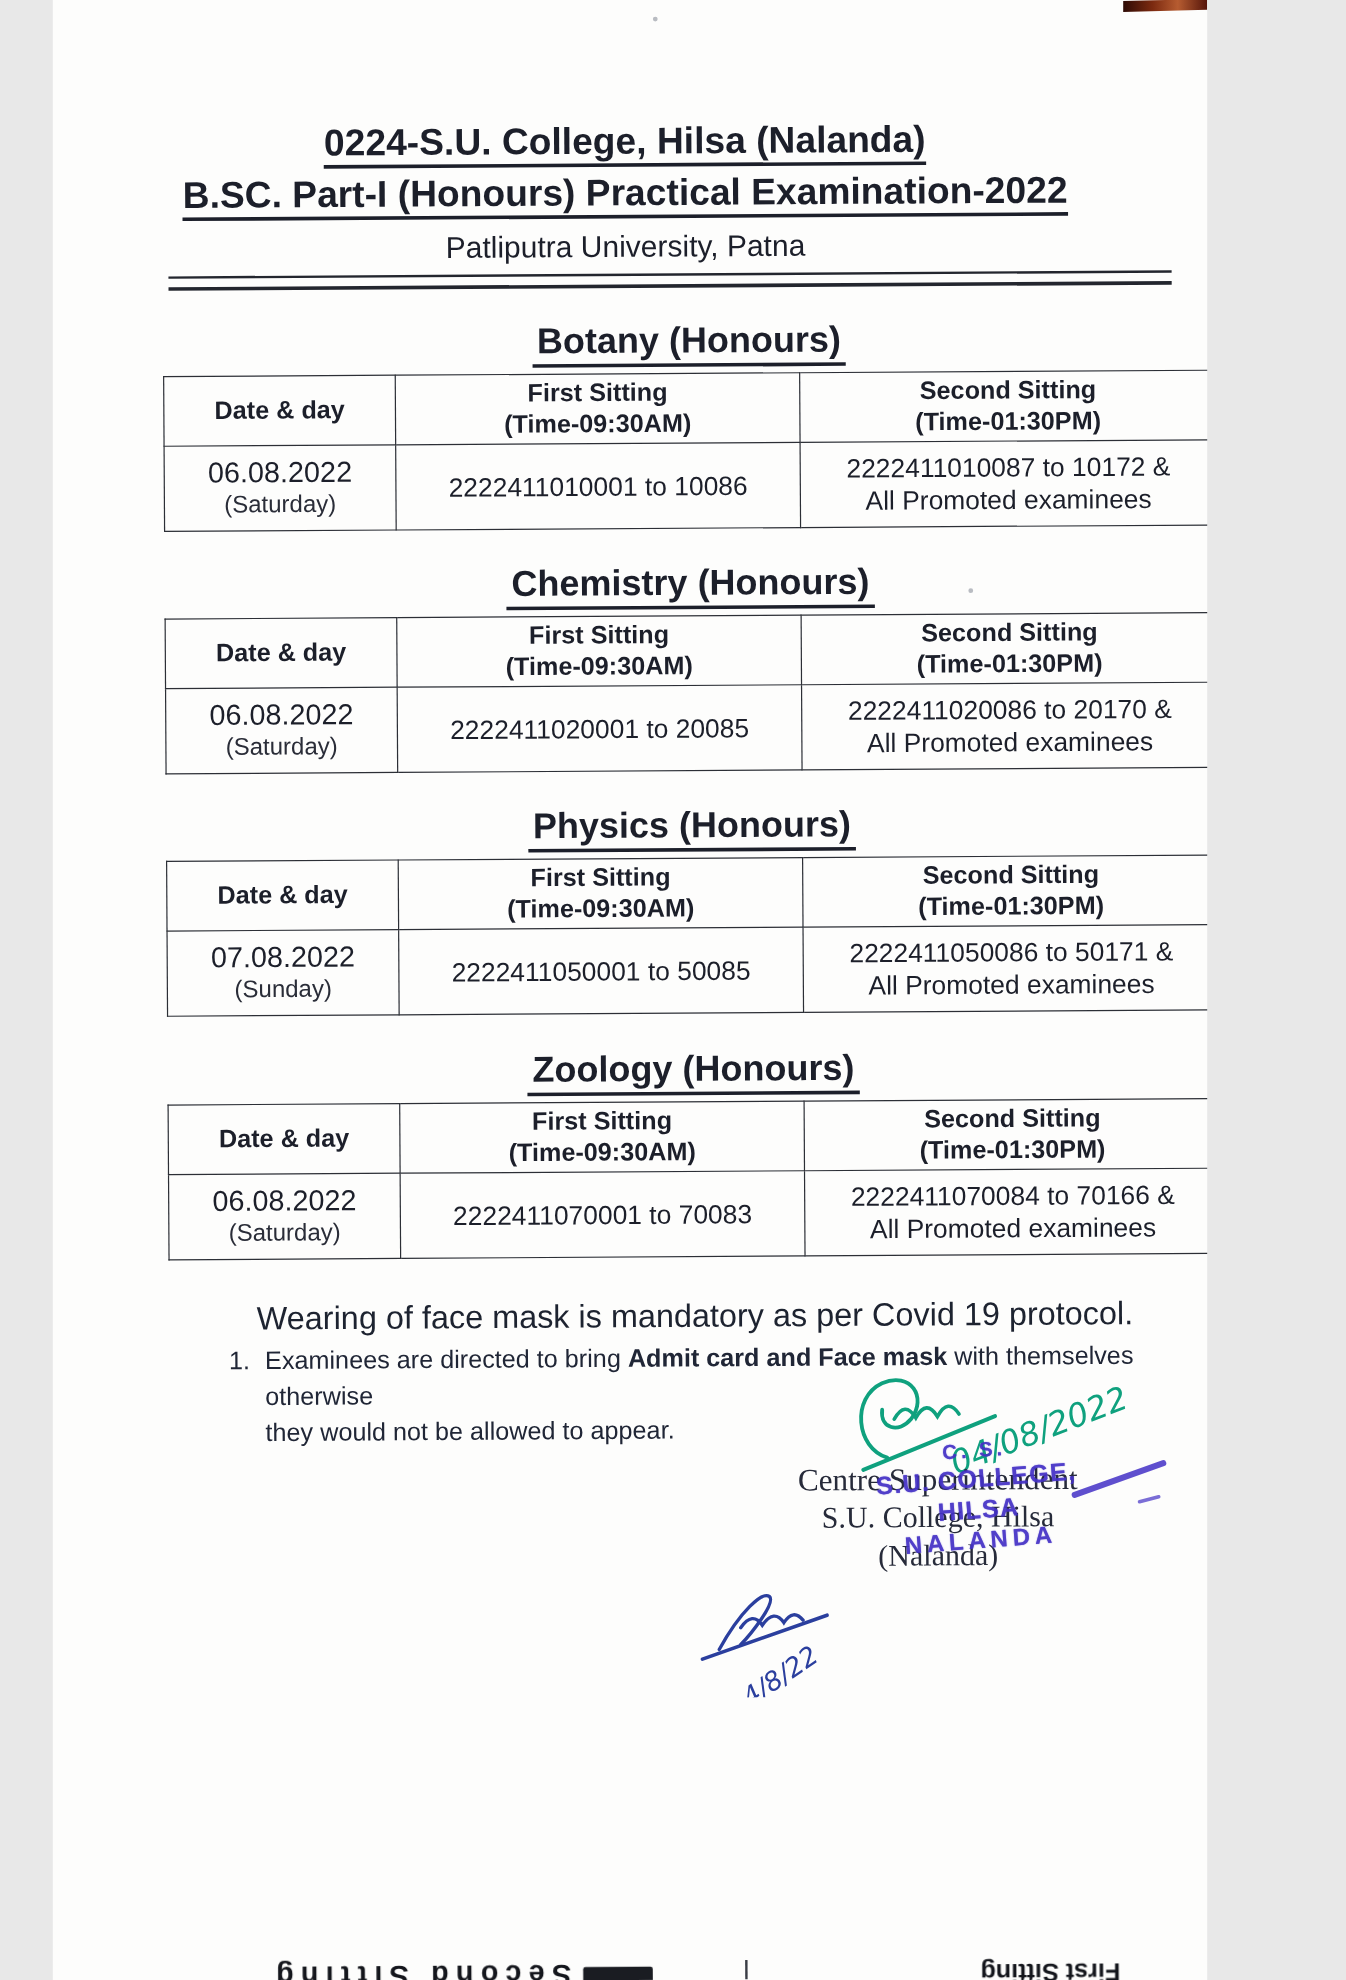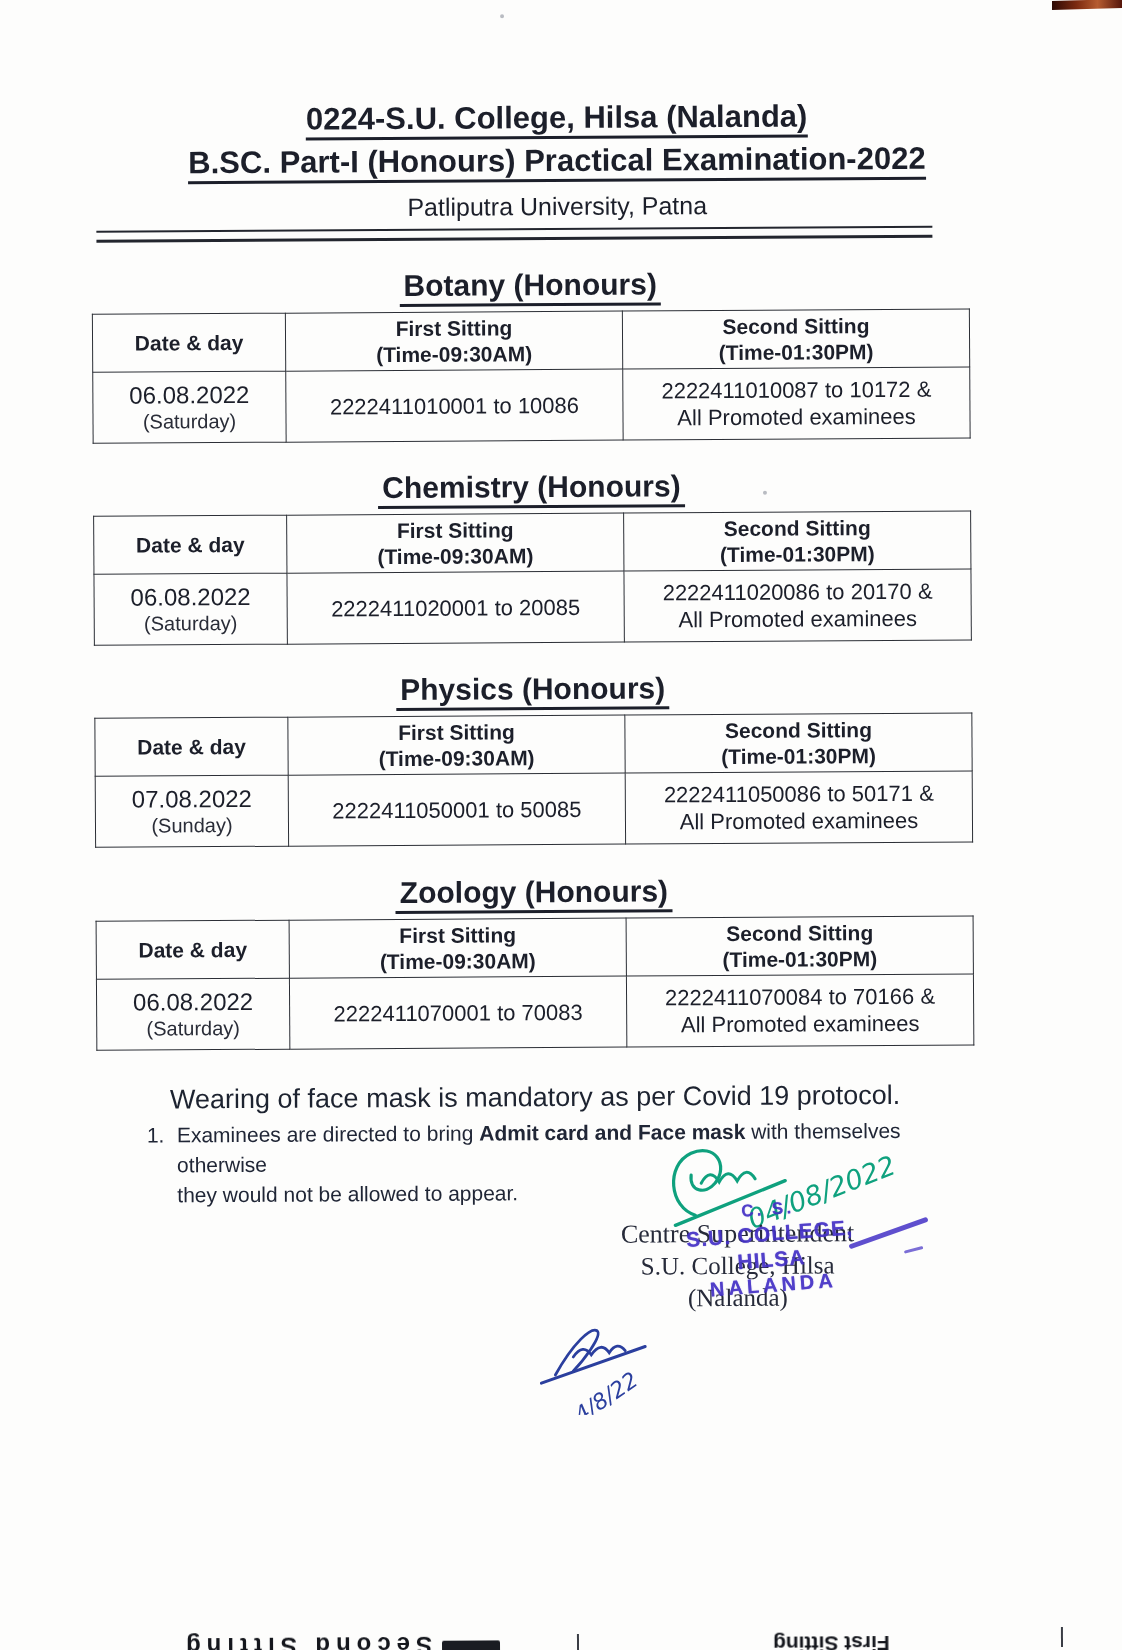--- a/index.html
+++ b/index.html
@@ -1,17 +1,17 @@
 <!DOCTYPE html>
 <html><head>
 <meta charset="utf-8">
 <style>
   html,body{margin:0;padding:0;background:#e8e8e8;}
-  .page{position:relative;width:1122px;height:1650px;background:#fdfdfc;overflow:hidden;
-        font-family:"Liberation Sans",sans-serif;color:#1c1f2a;}
+  .page{position:relative;width:962px;height:1650px;background:#fdfdfc;overflow:hidden;
+        font-family:"Liberation Sans",sans-serif;color:#1c1f2a;margin-left:44px;}
   .tilt{position:absolute;inset:0;transform:rotate(-0.35deg);transform-origin:50% 50%;}
 
   
   .hdr{position:absolute;left:0;width:100%;text-align:center;}
   .hdr-l1{top:100px;font-size:31px;font-weight:bold;}
   .hdr-l1 span, .hdr-l2 span{border-bottom:3px solid #1c1f2a;padding-bottom:1px;}
   .hdr-l2{top:143px;font-size:31px;font-weight:bold;}
   .hdr-l3{top:192px;font-size:25px;}
   .double-rule{position:absolute;left:100px;top:228px;width:836px;height:7px;
                border-top:2px solid #23262e;border-bottom:3px solid #23262e;}

